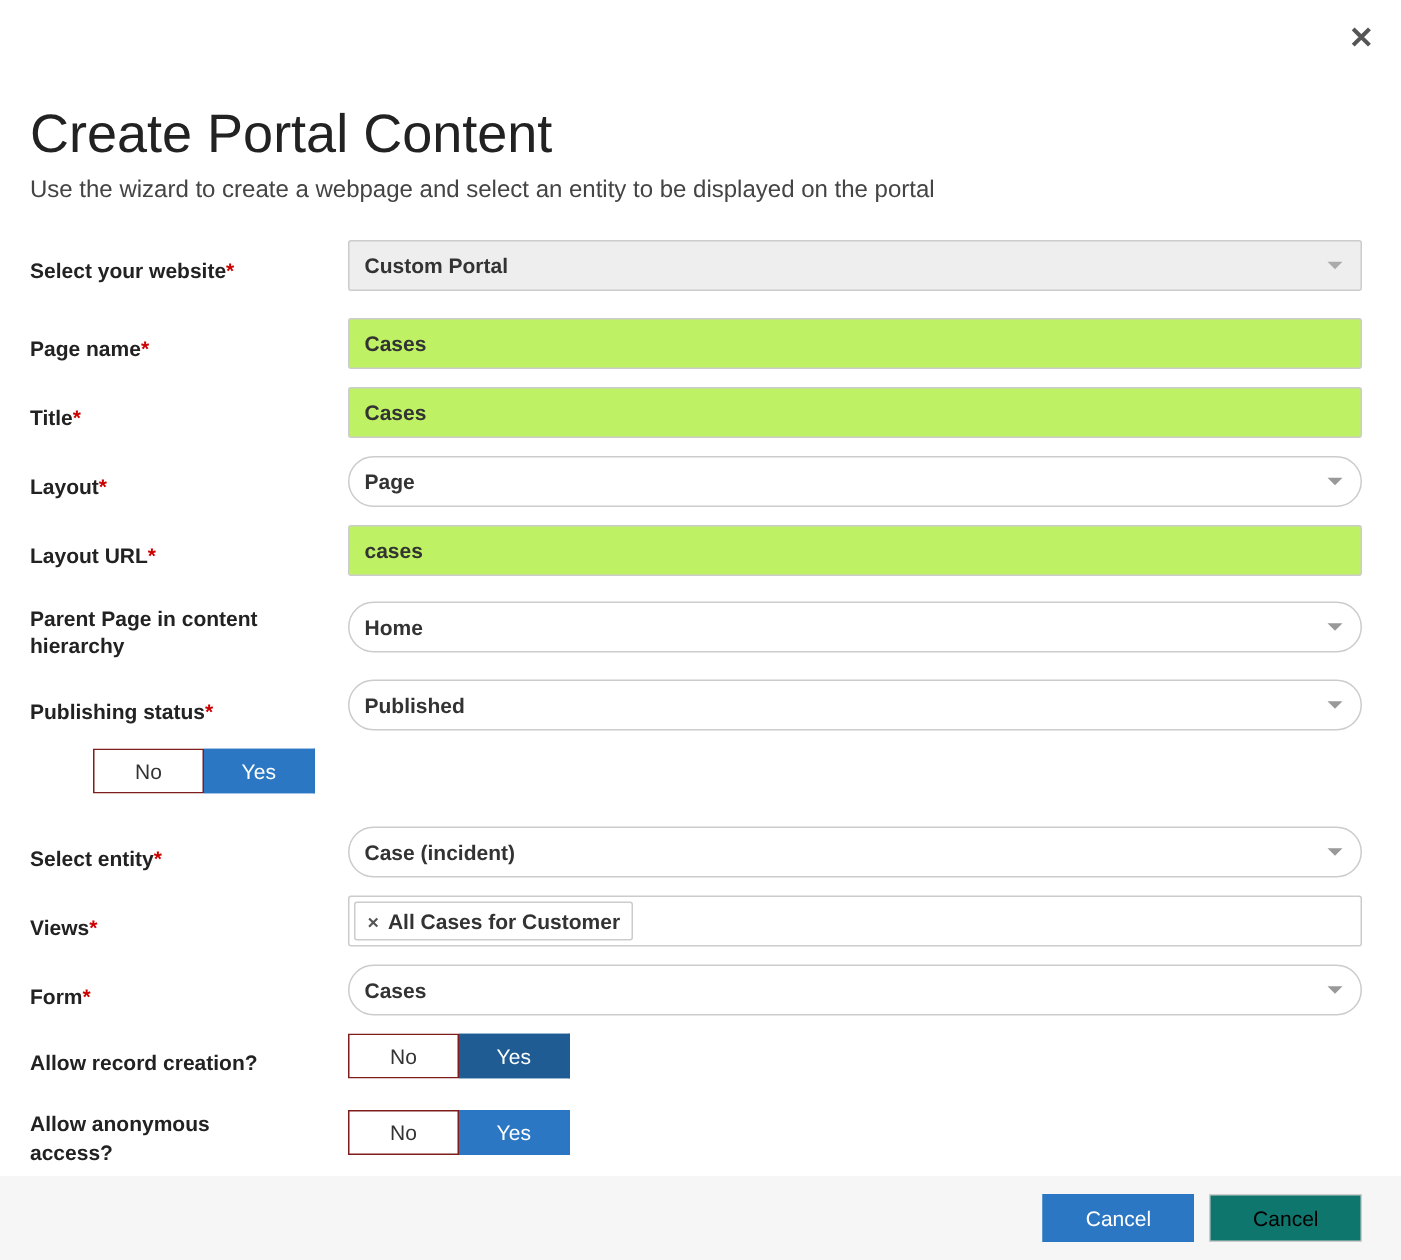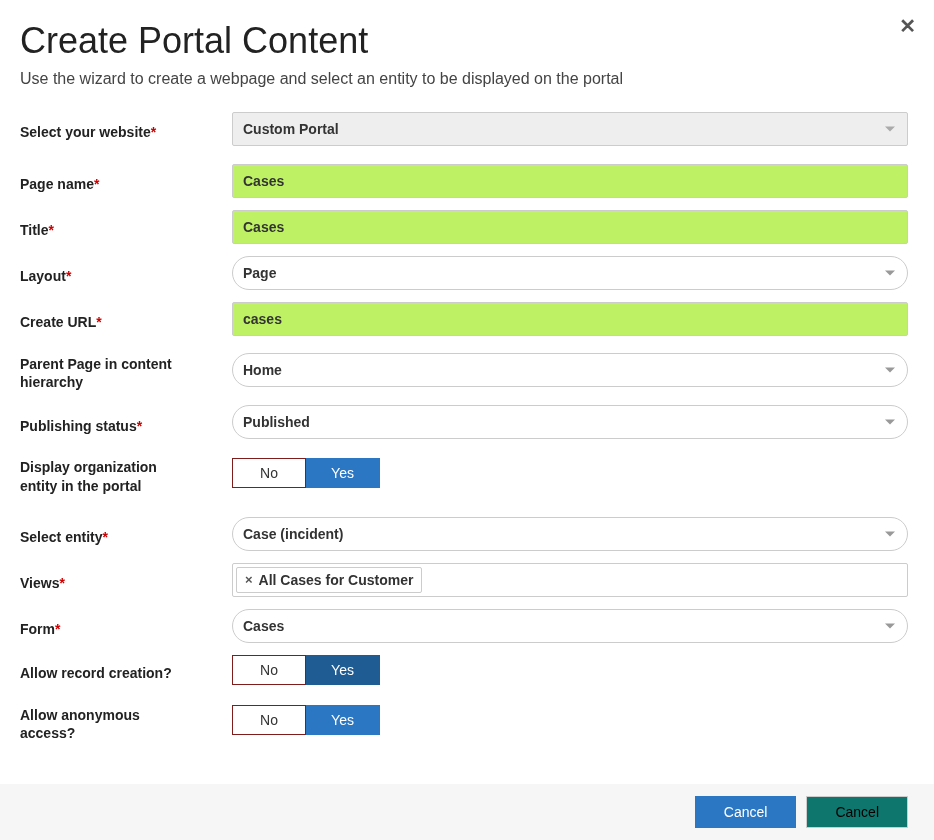--- a/index.html
+++ b/index.html
@@ -24,20 +24,21 @@
       cursor: pointer;
       line-height: 1;
       background: none;
       border: none;
     }
     h1.page-title {
       font-size: 36px;
       font-weight: 300;
       color: #222;
       margin-bottom: 8px;
+      margin-top: 48px;
     }
     .subtitle {
       font-size: 16px;
       color: #444;
       margin-bottom: 24px;
     }
     .form-row {
       display: flex;
       align-items: center;
       margin-bottom: 12px;
@@ -222,21 +223,21 @@
     <div class="input-col">
       <div class="select-box">
         <span>Page</span>
         <span class="caret"></span>
       </div>
     </div>
   </div>
 
   <div class="form-row">
     <div class="label-col">
-      <span>Create URL</span><span class="star">*</span>
+      <span>Layout URL</span><span class="star">*</span>
     </div>
     <div class="input-col">
       <input type="text" class="text-input" value="cases" style="">
     </div>
   </div>
 
   <div class="form-row gap-below-sm">
     <div class="label-col">
       <span>Parent Page in content hierarchy</span>
     </div>
@@ -254,23 +255,20 @@
     </div>
     <div class="input-col">
       <div class="select-box">
         <span>Published</span>
         <span class="caret"></span>
       </div>
     </div>
   </div>
 
   <div class="form-row" style="margin-bottom:22px;">
-    <div class="label-col">
-      <span>Display organization entity in the portal</span>
-    </div>
     <div class="input-col">
       <div class="toggle-group">
         <div class="toggle-btn">No</div>
         <div class="toggle-btn active">Yes</div>
       </div>
     </div>
   </div>
 
   <div class="form-row">
     <div class="label-col">

